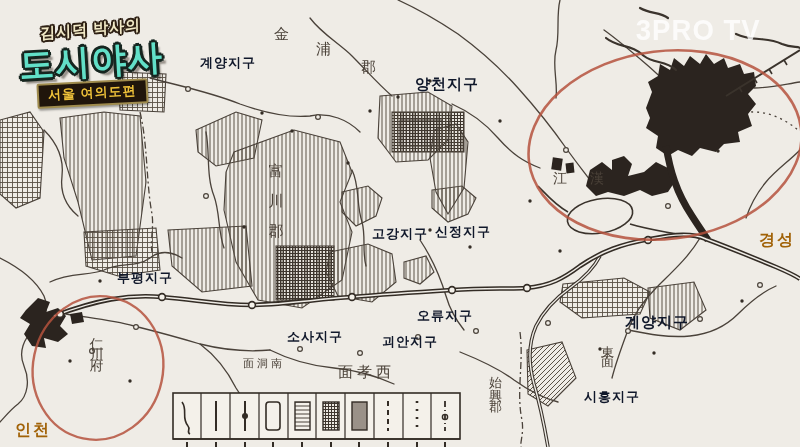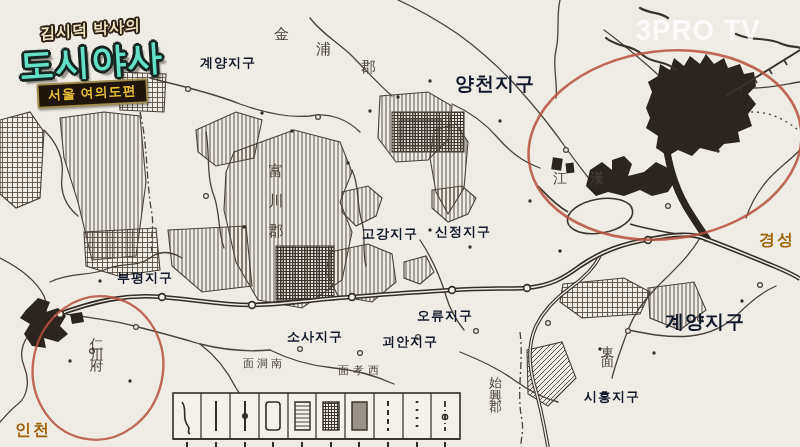--- a/index.html
+++ b/index.html
@@ -9,21 +9,21 @@
     font-family:"Liberation Sans","DejaVu Sans",sans-serif;
   }
   .frame svg{position:absolute;left:0;top:0;}
 
   
   .dl{
     position:absolute;transform:translate(-50%,-50%);
     color:#0f172a;font-weight:bold;font-size:13px;letter-spacing:1px;
     white-space:nowrap;z-index:6;
   }
-  .dl.big{font-size:19px;margin-left:48px;}
+  .dl.big{font-size:15px;}
   .cl{
     position:absolute;transform:translate(-50%,-50%);
     color:#a16207;font-weight:bold;font-size:16px;letter-spacing:2px;
     white-space:nowrap;z-index:6;
   }
   .hj{
     position:absolute;color:#4a4138;
     font-family:"Liberation Serif","DejaVu Serif",serif;
     white-space:nowrap;z-index:5;line-height:1;
   }
@@ -248,25 +248,25 @@
 
   <div class="hj" style="left:274px;top:27px;font-size:15px;">金</div>
   <div class="hj" style="left:316px;top:42px;font-size:15px;">浦</div>
   <div class="hj" style="left:361px;top:60px;font-size:15px;">郡</div>
   <div class="hj hj-v" style="left:268px;top:150px;font-size:15px;letter-spacing:31px;">富川郡</div>
   <div class="hj" style="left:553px;top:172px;font-size:14px;letter-spacing:23px;">江漢</div>
   <div class="hj hj-v" style="left:89px;top:326px;font-size:14px;letter-spacing:10px;">仁川府</div>
   <div class="hj hj-v" style="left:489px;top:366px;font-size:13px;letter-spacing:12px;">始興郡</div>
   <div class="hj hj-v" style="left:601px;top:335px;font-size:13px;letter-spacing:10px;">東面</div>
   <div class="hj" style="left:243px;top:358px;font-size:11px;letter-spacing:3px;">面洞南</div>
-  <div class="hj" style="left:338px;top:365px;font-size:11px;letter-spacing:4px;">面孝西</div>
+  <div class="hj" style="left:338px;top:365px;font-size:15px;letter-spacing:4px;">面孝西</div>
 
   <div class="dl" style="left:228px;top:63px;">계양지구</div>
   <div class="dl big" style="left:447px;top:84px;">양천지구</div>
-  <div class="dl" style="left:390px;top:234px;">고강지구</div>
+  <div class="dl" style="left:400px;top:234px;">고강지구</div>
   <div class="dl" style="left:463px;top:232px;">신정지구</div>
   <div class="dl" style="left:145px;top:278px;">부평지구</div>
   <div class="dl" style="left:315px;top:337px;">소사지구</div>
   <div class="dl" style="left:445px;top:316px;">오류지구</div>
   <div class="dl" style="left:410px;top:342px;">괴안지구</div>
   <div class="dl big" style="left:657px;top:322px;">계양지구</div>
   <div class="dl" style="left:612px;top:397px;">시흥지구</div>
 
   <div class="cl" style="left:33px;top:430px;text-align:right;">인천</div>
   <div class="cl" style="left:777px;top:240px;">경성</div>

